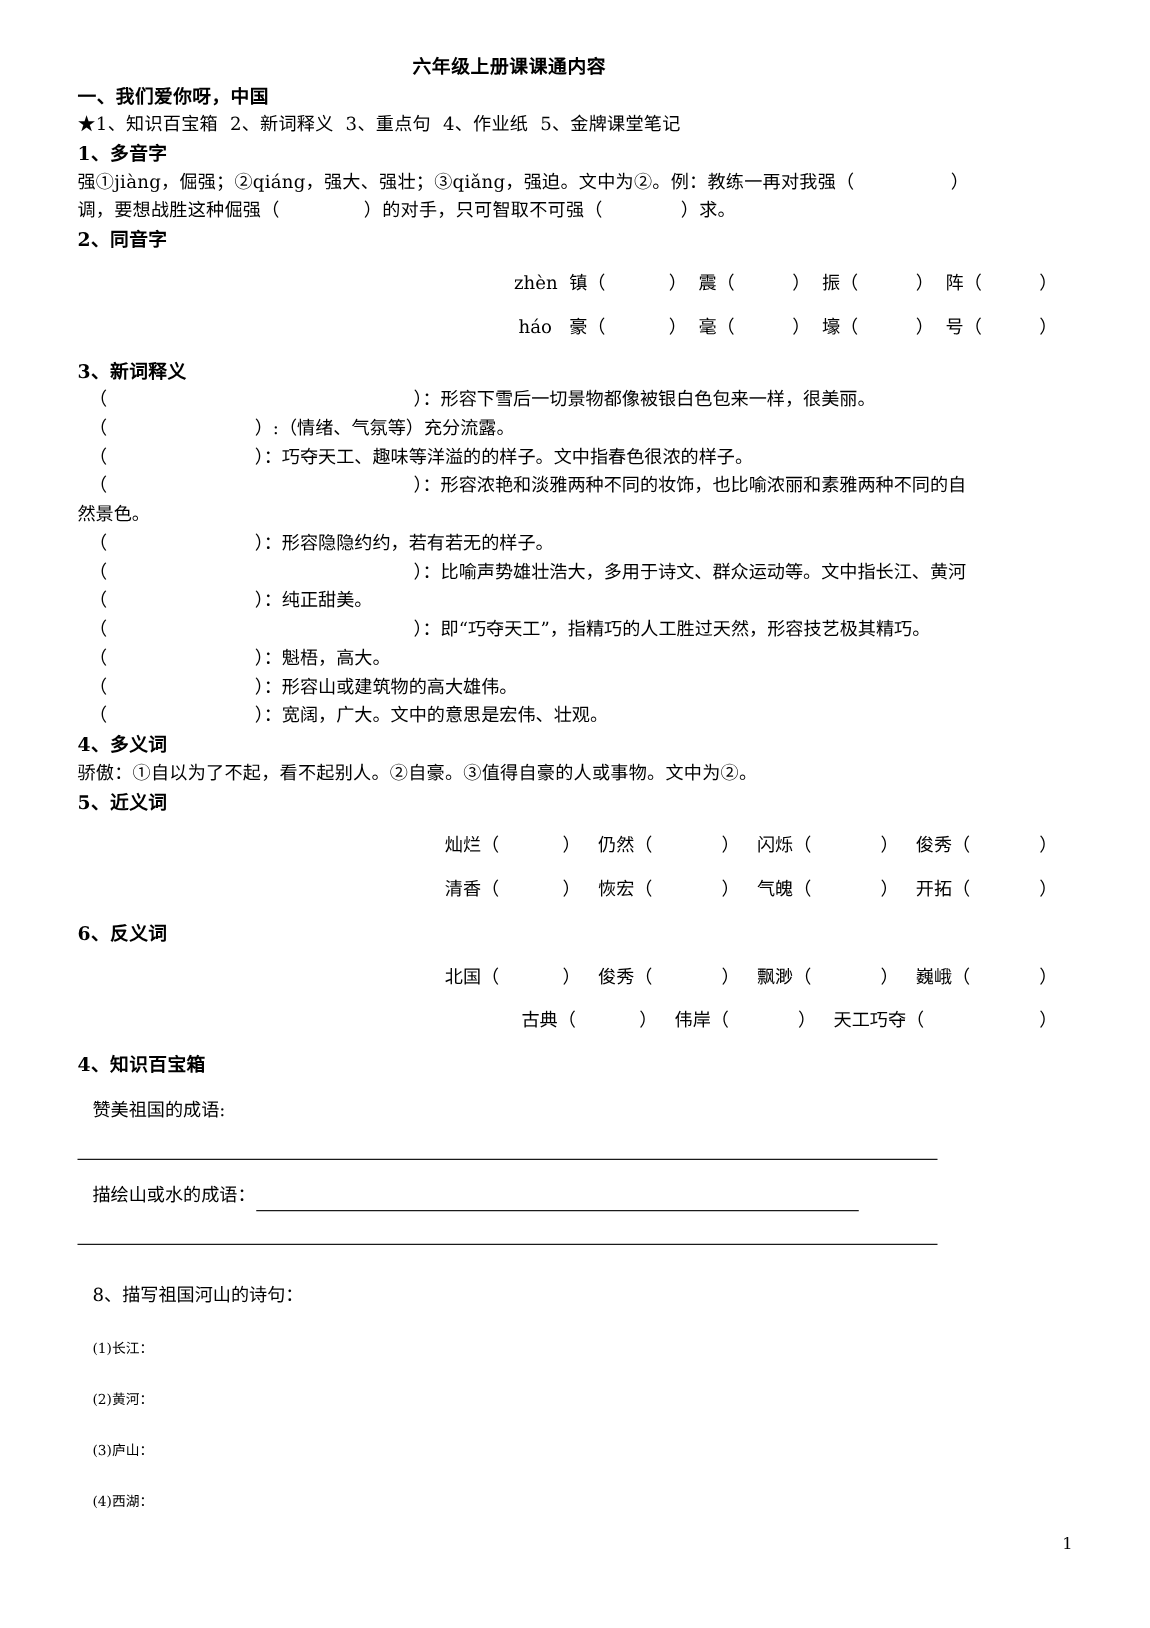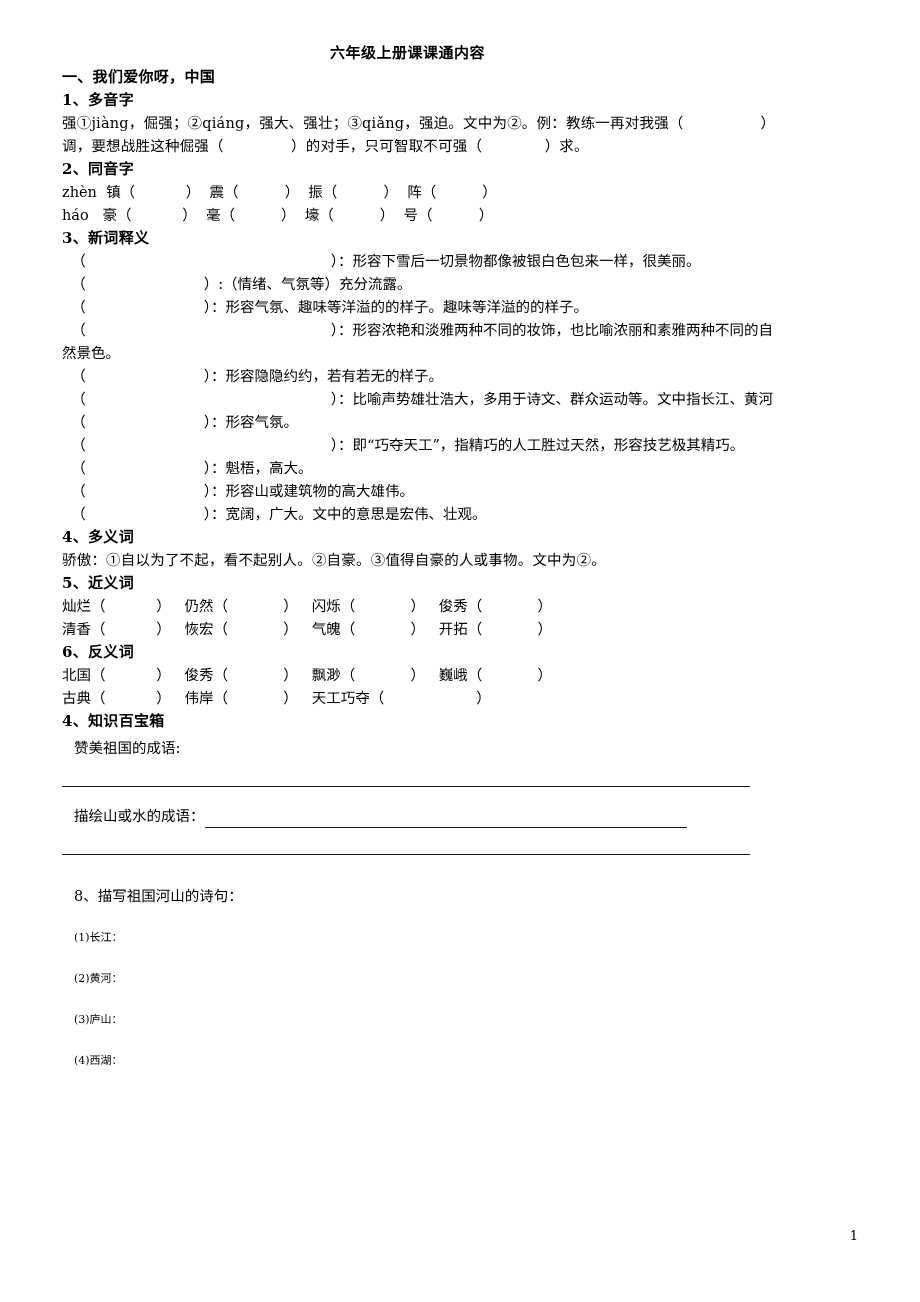--- a/index.html
+++ b/index.html
@@ -65,26 +65,27 @@
   }
   .def-cont {
     font-size: 14.5px;
     line-height: 23px;
     margin: 0;
   }
   
   .wrow {
     font-size: 14.5px;
     line-height: 23px;
-    margin: 0;
+    margin: 12px;
     white-space: pre;
+    text-align: right;
   }
   
   .sec7 {
-    margin-top: 4px;
+    margin-top: 14px;
   }
   .sec7 .label {
     font-size: 14.5px;
     line-height: 23px;
     margin: 0;
     padding-left: 12px;
   }
   .rule-full {
     border-bottom: 1.4px solid #1a1a1a;
     height: 0;
@@ -128,39 +129,40 @@
 </style>
 </head>
 <body>
 
 <div class="page">
   <div class="content">
 
     <div class="doc-title">六年级上册课课通内容</div>
 
     <div class="h-bold">一、我们爱你呀，中国</div>
+    <div class="line">★1、知识百宝箱  2、新词释义  3、重点句  4、作业纸  5、金牌课堂笔记</div>
 
     <div class="h-bold">1、多音字</div>
     <div class="line">强①jiàng，倔强；②qiáng，强大、强壮；③qiǎng，强迫。文中为②。例：教练一再对我强（                ）</div>
     <div class="line">调，要想战胜这种倔强（              ）的对手，只可智取不可强（             ）求。</div>
 
     <div class="h-bold">2、同音字</div>
     <div class="wrow"><span class="pinyin">zhèn</span><span class="sp">  </span><span>镇（           ）</span><span class="sp">  </span><span>震（          ）</span><span class="sp">  </span><span>振（          ）</span><span class="sp">  </span><span>阵（          ）</span></div>
     <div class="wrow"><span class="pinyin">háo</span><span class="sp">   </span><span>豪（           ）</span><span class="sp">  </span><span>毫（          ）</span><span class="sp">  </span><span>壕（          ）</span><span class="sp">  </span><span>号（          ）</span></div>
 
     <div class="h-bold">3、新词释义</div>
     <div>
       <div class="def-row"><span class="sp">  （</span><span class="rule-inline" style="width:245px;border-bottom:none;"></span><span>）：形容下雪后一切景物都像被银白色包来一样，很美丽。</span></div>
       <div class="def-row"><span class="sp">  （</span><span class="rule-inline" style="width:118px;border-bottom:none;"></span><span>）:（情绪、气氛等）充分流露。</span></div>
-      <div class="def-row"><span class="sp">  （</span><span class="rule-inline" style="width:118px;border-bottom:none;"></span><span>）：形容气氛、趣味等洋溢的的样子。趣味等洋溢的的样子。</span></div>
+      <div class="def-row"><span class="sp">  （</span><span class="rule-inline" style="width:118px;border-bottom:none;"></span><span>）：巧夺天工、趣味等洋溢的的样子。文中指春色很浓的样子。</span></div>
       <div class="def-row"><span class="sp">  （</span><span class="rule-inline" style="width:245px;border-bottom:none;"></span><span>）：形容浓艳和淡雅两种不同的妆饰，也比喻浓丽和素雅两种不同的自</span></div>
       <div class="def-cont">然景色。</div>
       <div class="def-row"><span class="sp">  （</span><span class="rule-inline" style="width:118px;border-bottom:none;"></span><span>）：形容隐隐约约，若有若无的样子。</span></div>
       <div class="def-row"><span class="sp">  （</span><span class="rule-inline" style="width:245px;border-bottom:none;"></span><span>）：比喻声势雄壮浩大，多用于诗文、群众运动等。文中指长江、黄河</span></div>
-      <div class="def-row"><span class="sp">  （</span><span class="rule-inline" style="width:118px;border-bottom:none;"></span><span>）：形容气氛。</span></div>
+      <div class="def-row"><span class="sp">  （</span><span class="rule-inline" style="width:118px;border-bottom:none;"></span><span>）：纯正甜美。</span></div>
       <div class="def-row"><span class="sp">  （</span><span class="rule-inline" style="width:245px;border-bottom:none;"></span><span>）：即“巧夺天工”，指精巧的人工胜过天然，形容技艺极其精巧。</span></div>
       <div class="def-row"><span class="sp">  （</span><span class="rule-inline" style="width:118px;border-bottom:none;"></span><span>）：魁梧，高大。</span></div>
       <div class="def-row"><span class="sp">  （</span><span class="rule-inline" style="width:118px;border-bottom:none;"></span><span>）：形容山或建筑物的高大雄伟。</span></div>
       <div class="def-row"><span class="sp">  （</span><span class="rule-inline" style="width:118px;border-bottom:none;"></span><span>）：宽阔，广大。文中的意思是宏伟、壮观。</span></div>
     </div>
 
     <div class="h-bold">4、多义词</div>
     <div class="line">骄傲：①自以为了不起，看不起别人。②自豪。③值得自豪的人或事物。文中为②。</div>
 
     <div class="h-bold">5、近义词</div>

